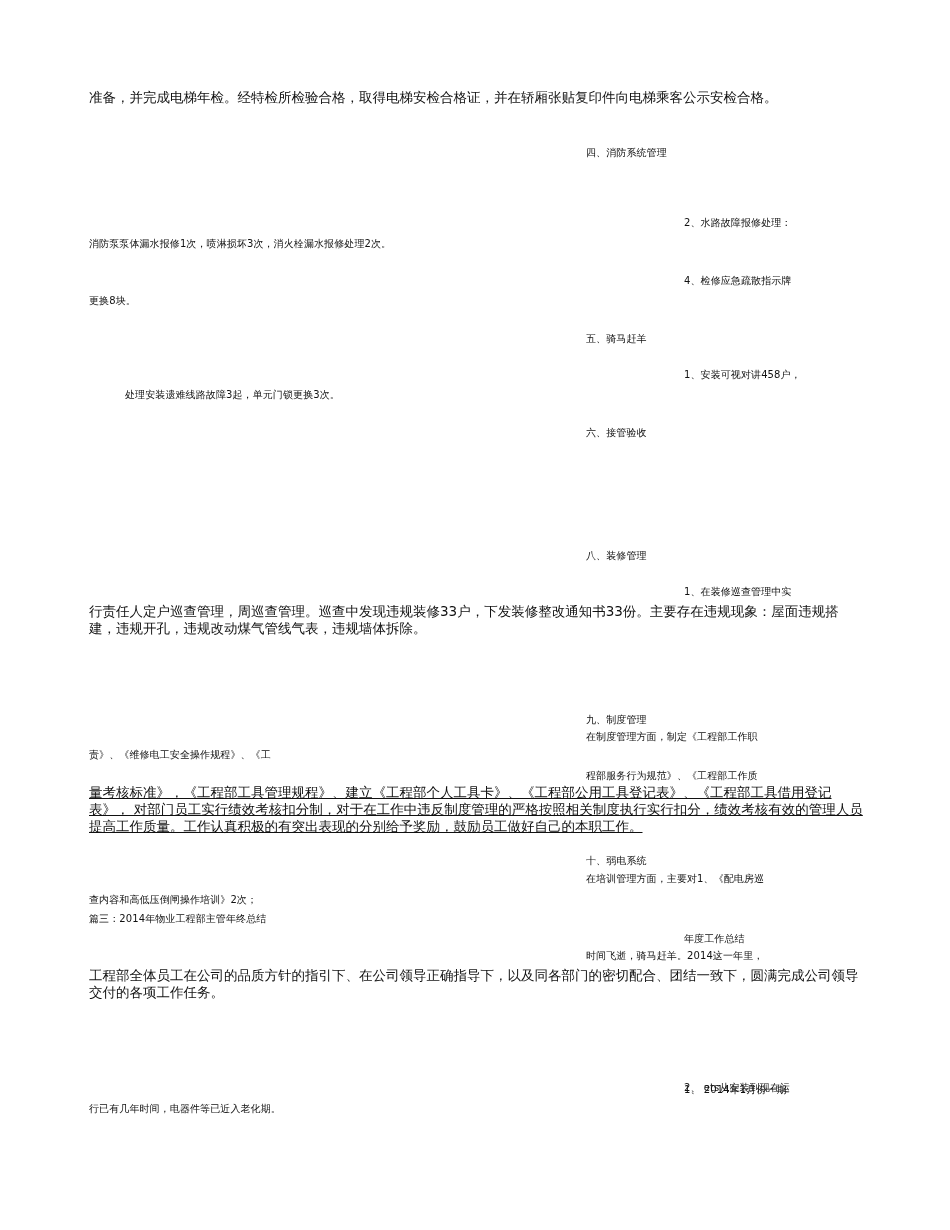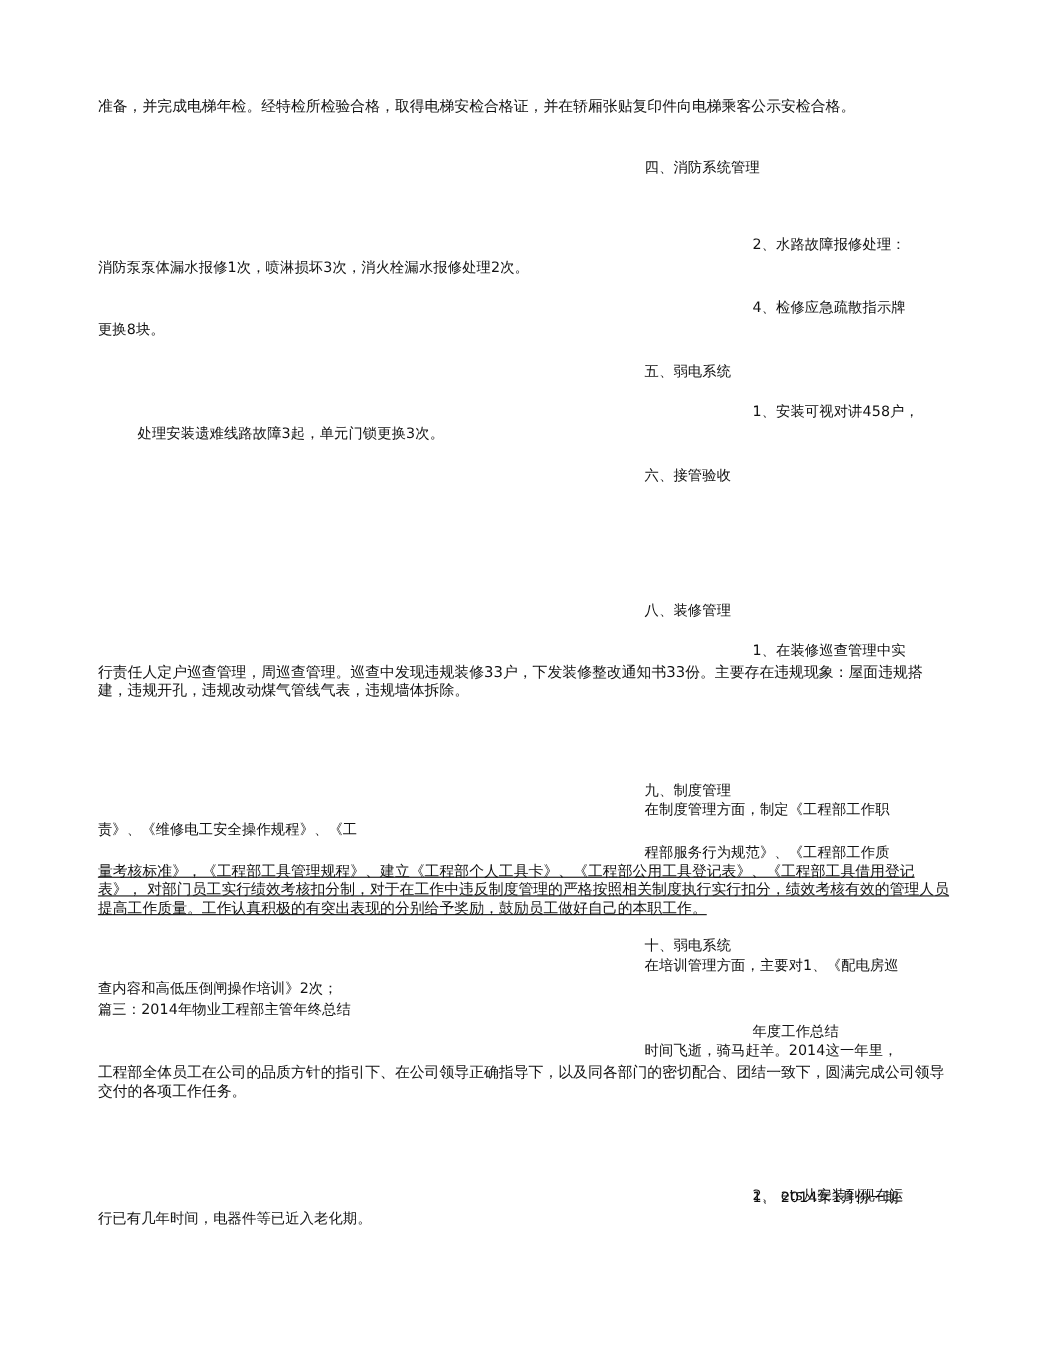--- a/index.html
+++ b/index.html
@@ -17,21 +17,21 @@
     }
     .page {
       position: absolute;
       left: 0; top: 0;
       width: 950px;
       height: 930px;
       background: #ffffff;
     }
     .ln {
       position: absolute;
-      font-size: 13px;
+      font-size: 10px;
       line-height: 17px;
       white-space: nowrap;
       letter-spacing: 0.1px;
     }
     .left { left: 89px; }
     .col2 { left: 586px; }
     .col3 { left: 684px; }
     .wrap {
       position: absolute;
       left: 89px;
@@ -50,21 +50,21 @@
   <div class="wrap" style="top:89px;">准备，并完成电梯年检。经特检所检验合格，取得电梯安检合格证，并在轿厢张贴复印件向电梯乘客公示安检合格。</div>
 
   <div class="ln col2" style="top:144px;">四、消防系统管理</div>
 
   <div class="ln col3" style="top:214px;">2、水路故障报修处理：</div>
   <div class="ln left" style="top:235px;">消防泵泵体漏水报修1次，喷淋损坏3次，消火栓漏水报修处理2次。</div>
 
   <div class="ln col3" style="top:272px;">4、检修应急疏散指示牌</div>
   <div class="ln left" style="top:292px;">更换8块。</div>
 
-  <div class="ln col2" style="top:330px;">五、弱电系统</div>
+  <div class="ln col2" style="top:330px;">五、骑马赶羊</div>
 
   <div class="ln col3" style="top:366px;">1、安装可视对讲458户，</div>
   <div class="ln left" style="top:386px;margin-left:36px;">处理安装遗难线路故障3起，单元门锁更换3次。</div>
 
   <div class="ln col2" style="top:424px;">六、接管验收</div>
 
   <div class="ln col2" style="top:547px;">八、装修管理</div>
 
   <div class="ln col3" style="top:583px;">1、在装修巡查管理中实</div>
   <div class="wrap" style="top:603px;">行责任人定户巡查管理，周巡查管理。巡查中发现违规装修33户，下发装修整改通知书33份。主要存在违规现象：屋面违规搭建，违规开孔，违规改动煤气管线气表，违规墙体拆除。</div>

